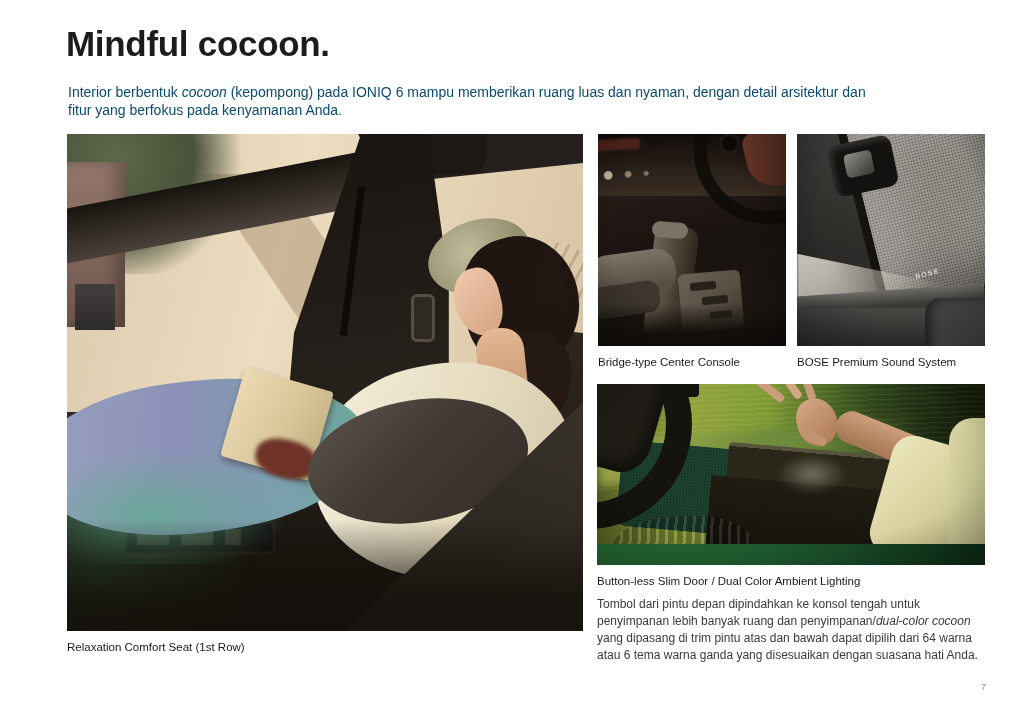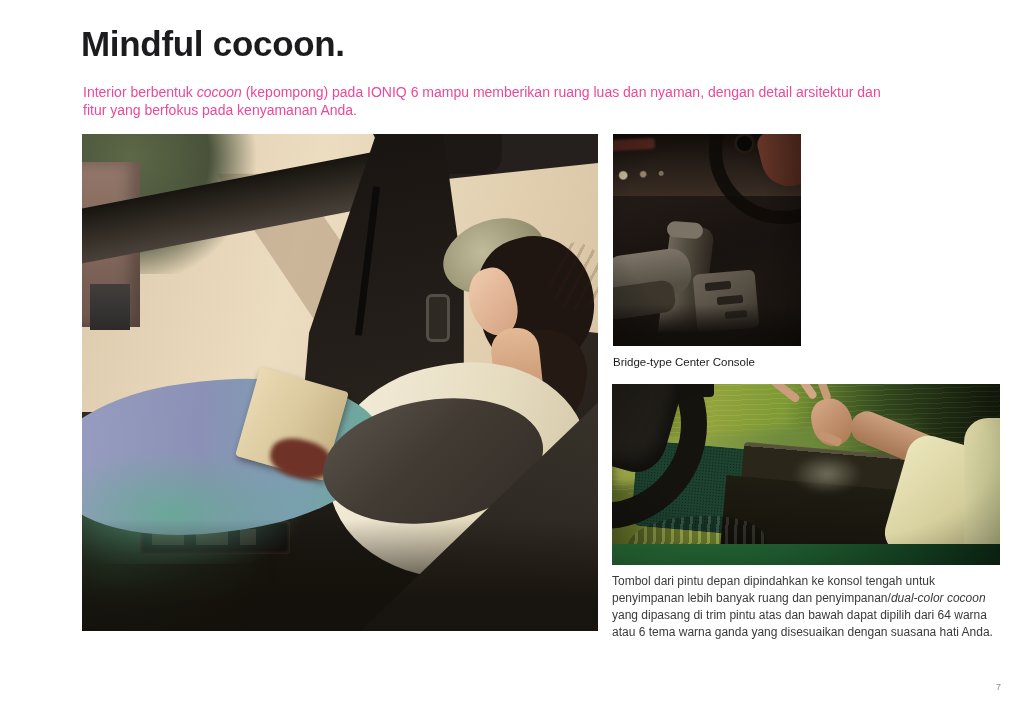--- a/index.html
+++ b/index.html
@@ -2,30 +2,30 @@
 <html><head>
 <meta charset="utf-8">
 <style>
   * { box-sizing: border-box; }
   html,body { margin:0; padding:0; background:#ffffff; }
   body {
     width:1024px; height:725px; overflow:hidden; position:relative;
     font-family:"Liberation Sans","DejaVu Sans",sans-serif;
     -webkit-font-smoothing:antialiased;
   }
-  .page { position:absolute; inset:0; background:#ffffff;margin-left:15px; }
+  .page { position:absolute; inset:0; background:#ffffff; }
 
   
   .title {
     position:absolute; left:66px; top:24px; margin:0;
     font-size:35px; font-weight:700; letter-spacing:-0.3px; color:#1c1c1e;
   }
   .intro {
     position:absolute; left:68px; top:83px; margin:0; width:814px;
-    font-size:14px; line-height:18px; color:#ec4899;
+    font-size:14px; line-height:18px; color:#0c4a6e;
   }
   .intro em, .body-text em { font-style:italic; }
   .cap {
     margin:9px 0 0 0; font-size:11.5px; line-height:14px; color:#1b1b1d; font-weight:400;
   }
   .body-text {
     margin:8px 0 0 0; width:394px; font-size:12px; line-height:17px; color:#3a3a3c;
   }
   .pagenum {
     position:absolute; left:981px; top:682px; font-size:9px; color:#8f8f8f;
@@ -179,20 +179,21 @@
       <div class="art neck-arm"></div>
       <div class="art sweater"></div>
       <div class="art pants"></div>
       <div class="art pants-teal"></div>
       <div class="art book"></div>
       <div class="art book-hand"></div>
       <div class="art armrest"></div>
       <div class="art door-trim-right"></div>
       <div class="art bottom-shadow"></div>
     </div>
+    <figcaption class="cap">Relaxation Comfort Seat (1st Row)</figcaption>
   </figure>
 
   <figure class="fig-console">
     <div class="img img-sm img-console">
       <div class="art c-base"></div>
       <div class="art c-dash"></div>
       <div class="art c-dash-red"></div>
       <div class="art c-climate"></div>
       <div class="art c-wheel"></div>
       <div class="art c-knob"></div>
@@ -204,20 +205,35 @@
       <div class="art c-slit2"></div>
       <div class="art c-slit3"></div>
       <div class="art c-armrest-left"></div>
       <div class="art c-armrest-ledge"></div>
       <div class="art c-floor"></div>
       <div class="art c-vignette"></div>
     </div>
     <figcaption class="cap">Bridge-type Center Console</figcaption>
   </figure>
 
+  <figure class="fig-bose">
+    <div class="img img-sm img-bose">
+      <div class="art b-base"></div>
+      <div class="art b-grille"></div>
+      <div class="art b-handle"></div>
+      <div class="art b-handle-pull"></div>
+      <div class="art b-beam"></div>
+      <div class="art b-sill"></div>
+      <div class="art b-lower"></div>
+      <div class="art b-pillar"></div>
+      <span class="art b-brand">BOSE</span>
+      <div class="art b-vignette"></div>
+    </div>
+    <figcaption class="cap">BOSE Premium Sound System</figcaption>
+  </figure>
 
   <figure class="fig-door">
     <div class="img img-door">
       <div class="art d-base"></div>
       <div class="art d-stripes"></div>
       <div class="art d-darken-right"></div>
       <div class="art d-glow"></div>
       <div class="art d-speaker"></div>
       <div class="art d-armrest"></div>
       <div class="art d-lower"></div>
@@ -230,18 +246,19 @@
       <div class="art d-finger3"></div>
       <div class="art d-palm"></div>
       <div class="art d-thumb"></div>
       <div class="art d-forearm"></div>
       <div class="art d-sleeve"></div>
       <div class="art d-shoulder"></div>
       <div class="art d-headrest"></div>
       <div class="art d-floor"></div>
       <div class="art d-vignette"></div>
     </div>
+    <figcaption class="cap">Button-less Slim Door / Dual Color Ambient Lighting</figcaption>
     <p class="body-text"><span>Tombol dari pintu depan dipindahkan ke konsol tengah untuk penyimpanan lebih banyak ruang dan penyimpanan/</span><em>dual-color cocoon</em><span> yang dipasang di trim pintu atas dan bawah dapat dipilih dari 64 warna atau 6 tema warna ganda yang disesuaikan dengan suasana hati Anda.</span></p>
   </figure>
 
   <div class="pagenum">7</div>
 
 </div>
 
 </body></html>

